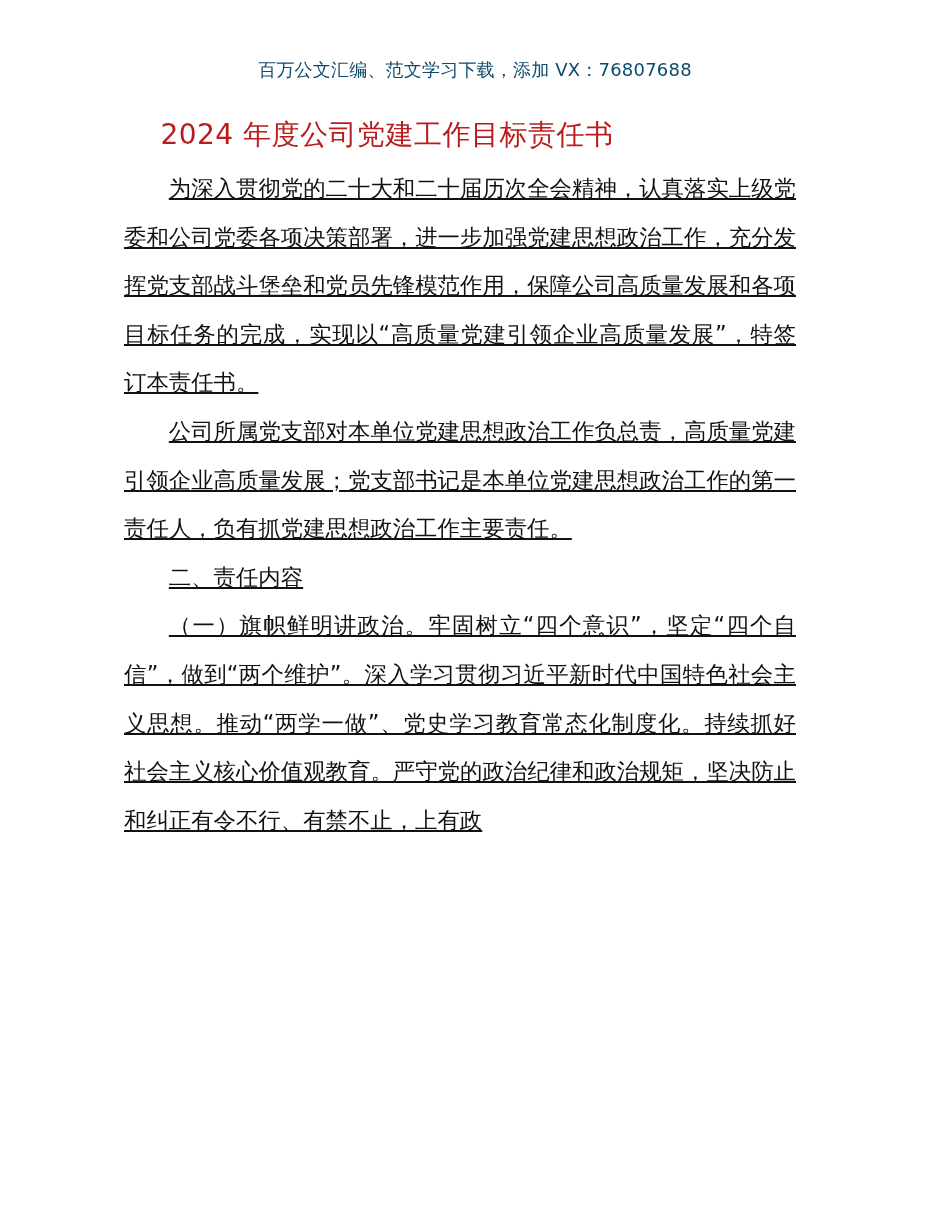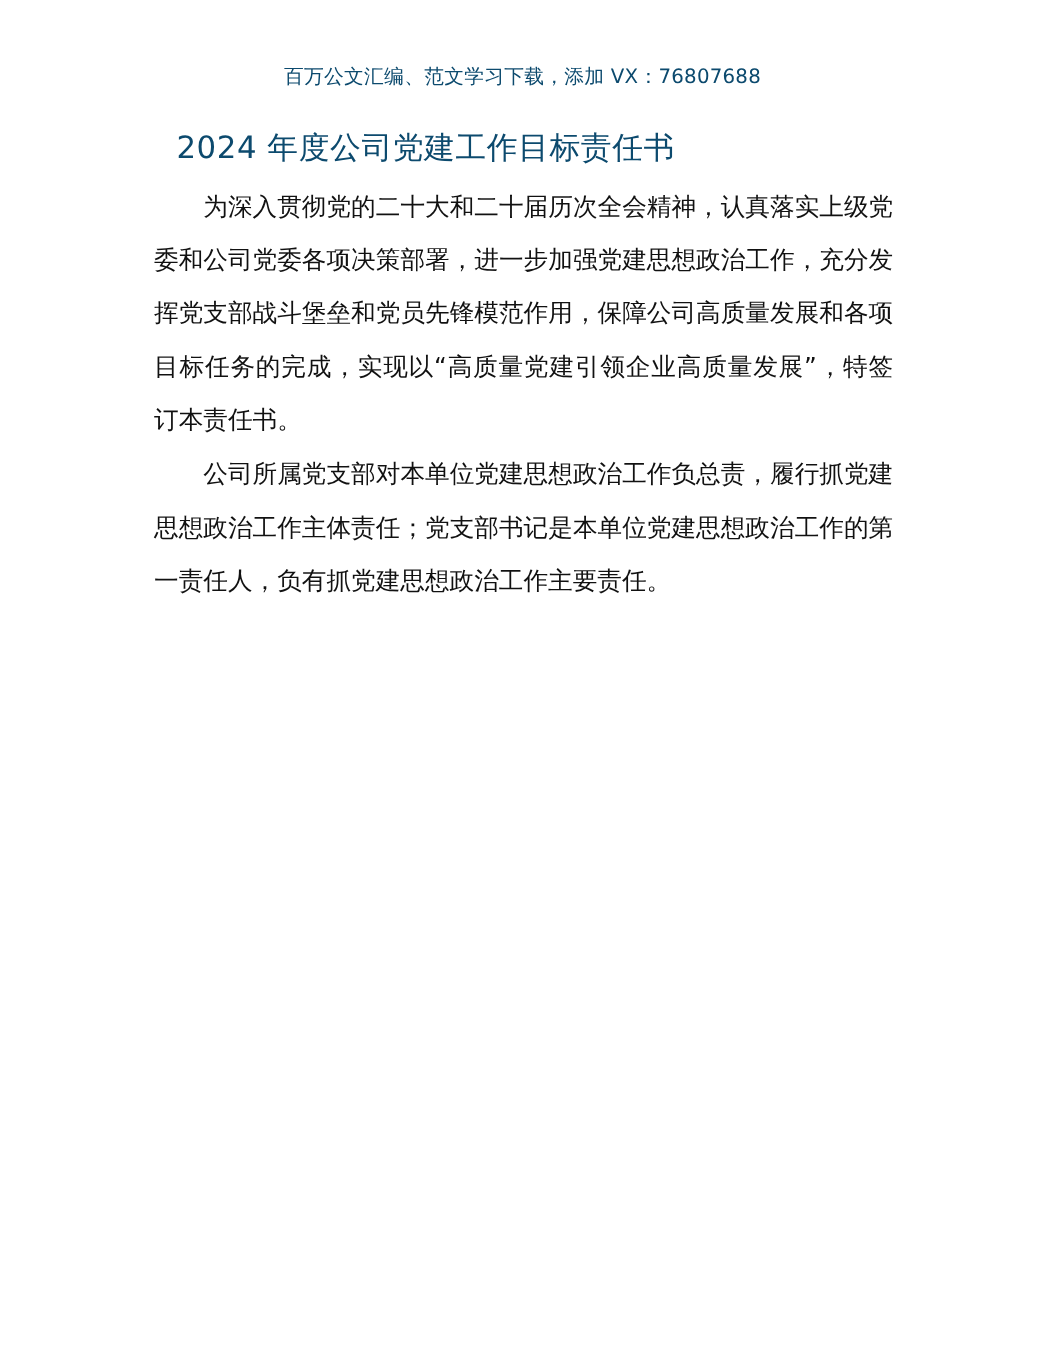--- a/index.html
+++ b/index.html
@@ -34,28 +34,29 @@
       letter-spacing: 0.2px;
     }
     .title {
       position: absolute;
       top: 112px;
       left: 0;
       width: 774px;
       text-align: center;
       font-size: 28px;
       line-height: 46px;
-      color: #0c4a6e;
+      color: #b91c1c;
       letter-spacing: 0.5px;
     }
     .body {
       position: absolute;
       top: 164px;
-      left: 140px;
+      left: 124px;
       width: 672px;
+      text-decoration: underline;
     }
     .para {
       margin: 0;
       font-size: 22.4px;
       line-height: 48.6px;
       text-align: justify;
       text-indent: 2em;
       letter-spacing: 0;
       word-break: break-all;
     }
@@ -71,17 +72,19 @@
 
 <div class="page">
 
   <div class="banner">百万公文汇编、范文学习下载，添加 VX：76807688</div>
 
   <div class="title">2024 年度公司党建工作目标责任书</div>
 
   <div class="body">
     <p class="para">为深入贯彻党的二十大和二十届历次全会精神，认真落实上级党委和公司党委各项决策部署，进一步加强党建思想政治工作，充分发挥党支部战斗堡垒和党员先锋模范作用，保障公司高质量发展和各项目标任务的完成，实现以“高质量党建引领企业高质量发展”，特签订本责任书。</p>
 
-    <p class="para">公司所属党支部对本单位党建思想政治工作负总责，履行抓党建思想政治工作主体责任；党支部书记是本单位党建思想政治工作的第一责任人，负有抓党建思想政治工作主要责任。</p>
+    <p class="para">公司所属党支部对本单位党建思想政治工作负总责，高质量党建引领企业高质量发展；党支部书记是本单位党建思想政治工作的第一责任人，负有抓党建思想政治工作主要责任。</p>
 
+    <p class="heading">二、责任内容</p>
+    <p class="para">（一）旗帜鲜明讲政治。牢固树立“四个意识”，坚定“四个自信”，做到“两个维护”。深入学习贯彻习近平新时代中国特色社会主义思想。推动“两学一做”、党史学习教育常态化制度化。持续抓好社会主义核心价值观教育。严守党的政治纪律和政治规矩，坚决防止和纠正有令不行、有禁不止，上有政</p>
   </div>
 
 </div>
 
 </body></html>

